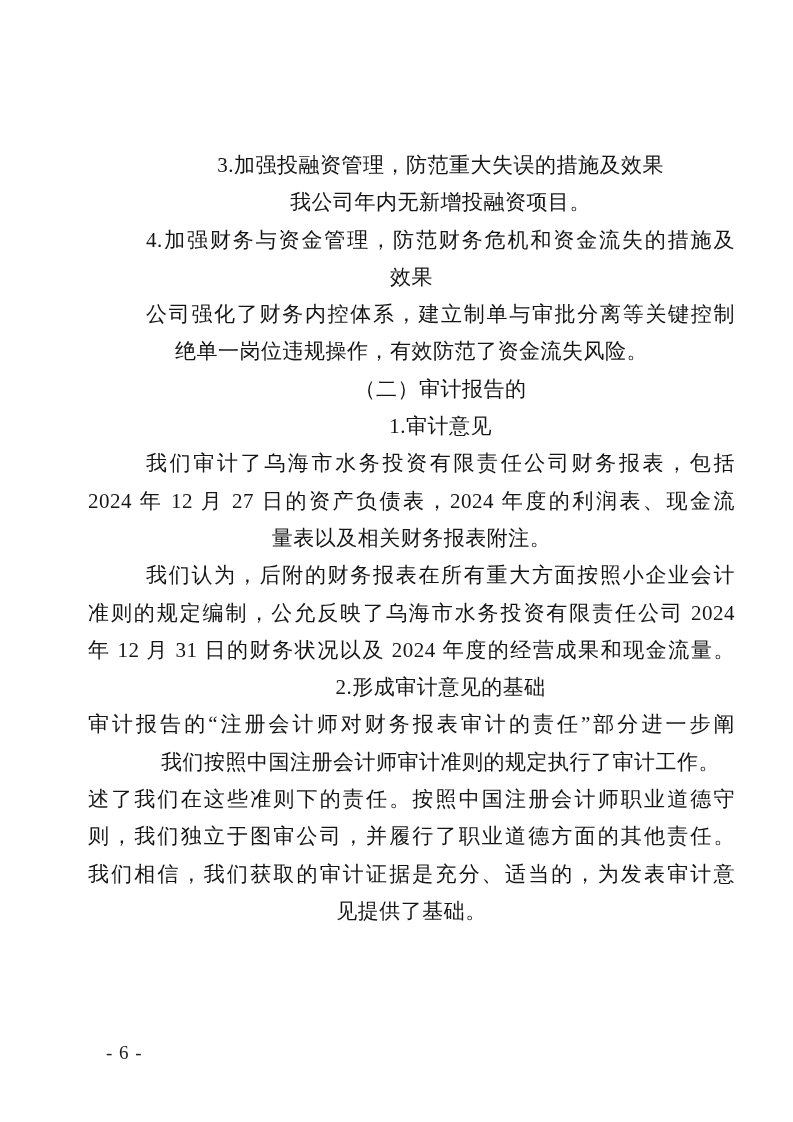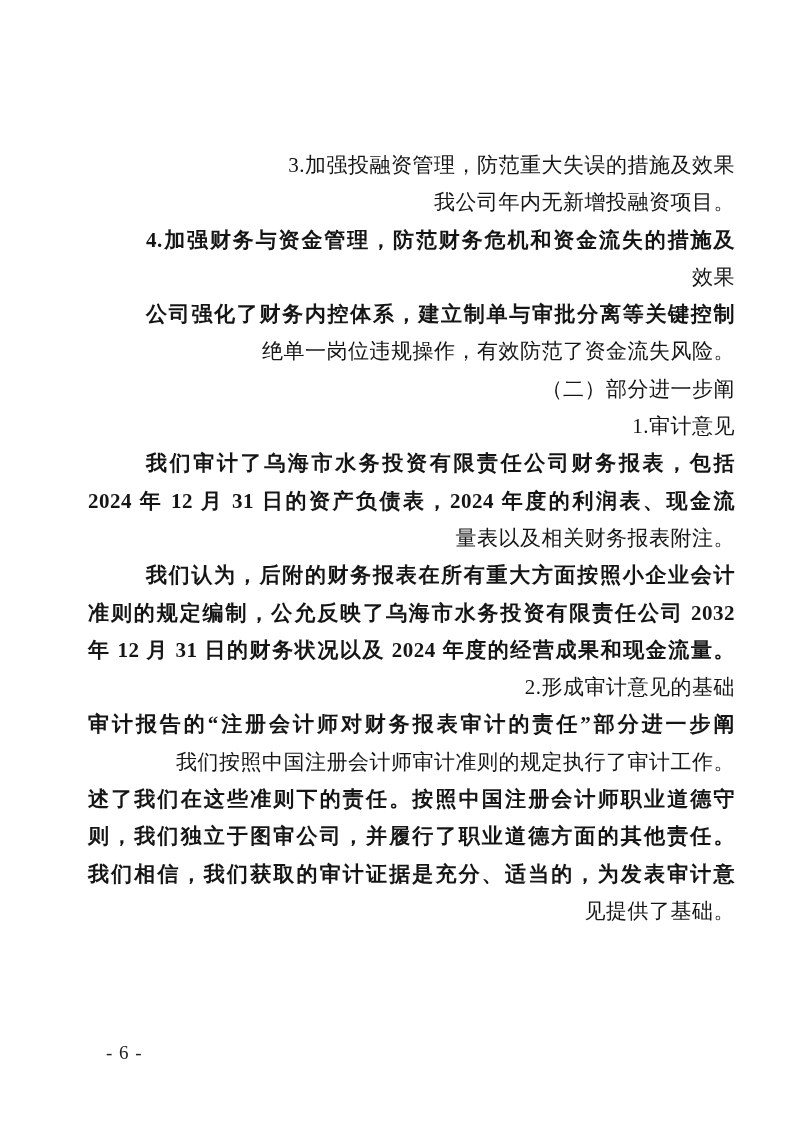--- a/index.html
+++ b/index.html
@@ -21,30 +21,29 @@
     left: 88px;
     top: 147px;
     width: 647px;
   }
   .line {
     font-size: 21px;
     line-height: 37.3px;
     height: 37.3px;
     letter-spacing: 0.5px;
     white-space: nowrap;
-    text-align: right;
+    text-align: center;
   }
   .line.indent {
     text-indent: 58px;
   }
   .line.full {
     white-space: normal;
     text-align: justify;
     text-align-last: justify;
-    font-weight: bold;
   }
   .page-number {
     position: absolute;
     left: 106px;
     top: 1041px;
     font-size: 19px;
     line-height: 24px;
     letter-spacing: 1px;
     color: #222222;
   }
@@ -53,27 +52,27 @@
 <body>
 
 <div class="page">
   <div class="doc-body" id="doc-body">
       <div class="line indent">3.加强投融资管理，防范重大失误的措施及效果</div>
       <div class="line indent">我公司年内无新增投融资项目。</div>
       <div class="line indent full">4.加强财务与资金管理，防范财务危机和资金流失的措施及</div>
       <div class="line">效果</div>
       <div class="line indent full">公司强化了财务内控体系，建立制单与审批分离等关键控制</div>
       <div class="line">绝单一岗位违规操作，有效防范了资金流失风险。</div>
-      <div class="line indent">（二）部分进一步阐</div>
+      <div class="line indent">（二）审计报告的</div>
       <div class="line indent">1.审计意见</div>
       <div class="line indent full">我们审计了乌海市水务投资有限责任公司财务报表，包括</div>
-      <div class="line full">2024 年 12 月 31 日的资产负债表，2024 年度的利润表、现金流</div>
+      <div class="line full">2024 年 12 月 27 日的资产负债表，2024 年度的利润表、现金流</div>
       <div class="line">量表以及相关财务报表附注。</div>
       <div class="line indent full">我们认为，后附的财务报表在所有重大方面按照小企业会计</div>
-      <div class="line full">准则的规定编制，公允反映了乌海市水务投资有限责任公司 2032</div>
+      <div class="line full">准则的规定编制，公允反映了乌海市水务投资有限责任公司 2024</div>
       <div class="line full">年 12 月 31 日的财务状况以及 2024 年度的经营成果和现金流量。</div>
       <div class="line indent">2.形成审计意见的基础</div>
       <div class="line full">审计报告的“注册会计师对财务报表审计的责任”部分进一步阐</div>
       <div class="line indent">我们按照中国注册会计师审计准则的规定执行了审计工作。</div>
       <div class="line full">述了我们在这些准则下的责任。按照中国注册会计师职业道德守</div>
       <div class="line full">则，我们独立于图审公司，并履行了职业道德方面的其他责任。</div>
       <div class="line full">我们相信，我们获取的审计证据是充分、适当的，为发表审计意</div>
       <div class="line">见提供了基础。</div>
     </div>
   <div class="page-number">- 6 -</div>

